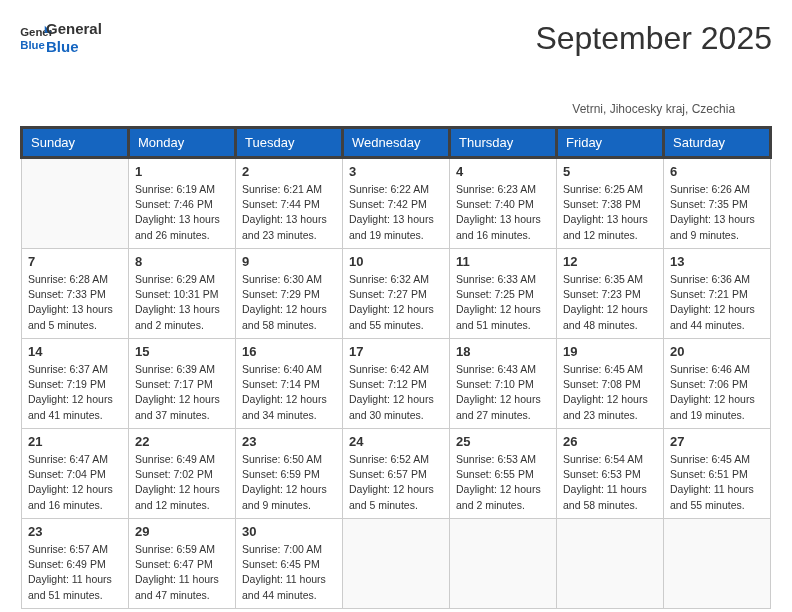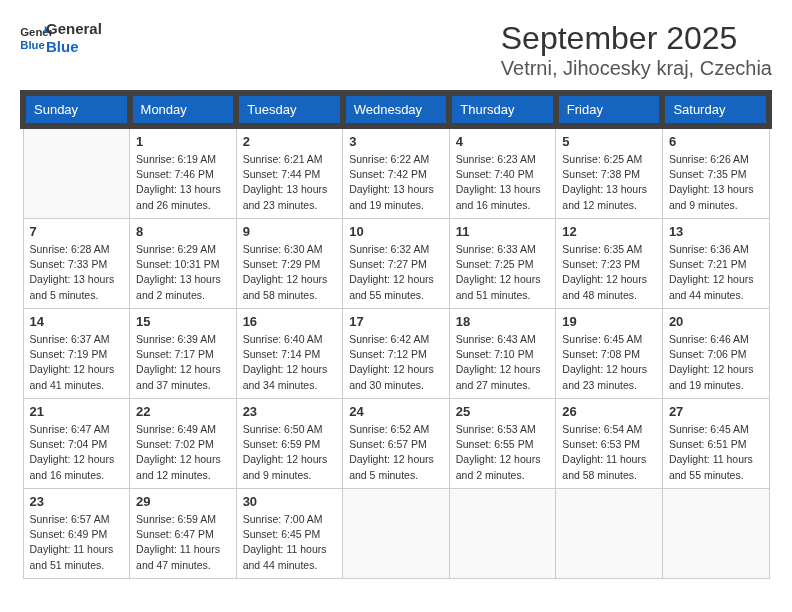--- a/index.html
+++ b/index.html
@@ -19,44 +19,45 @@
     .logo {
       display: flex;
       align-items: center;
       gap: 4px;
     }
     .logo-icon {
       width: 32px;
       height: 28px;
     }
     .title-block {
-      text-align: left;
+      text-align: center;
     }
     .month-title {
       font-size: 32px;
       font-weight: 300;
       color: #333;
     }
     .location {
-      font-size: 20px;
+      font-size: 12px;
       color: #555;
+      margin-top: 45px;
     }
     table {
       width: 100%;
       border-collapse: collapse;
       table-layout: fixed;
     }
     thead th {
       background-color: #1565c0;
       color: #fff;
       text-align: left;
       padding: 6px 8px;
       font-size: 13px;
       font-weight: normal;
-      border: 6px solid #404040;
+      border: 3px solid #404040;
     }
     tbody td {
       border: 1px solid #ccc;
       vertical-align: top;
       padding: 5px 6px;
       min-height: 80px;
       height: 90px;
     }
     .day-number {
       font-size: 13px;

